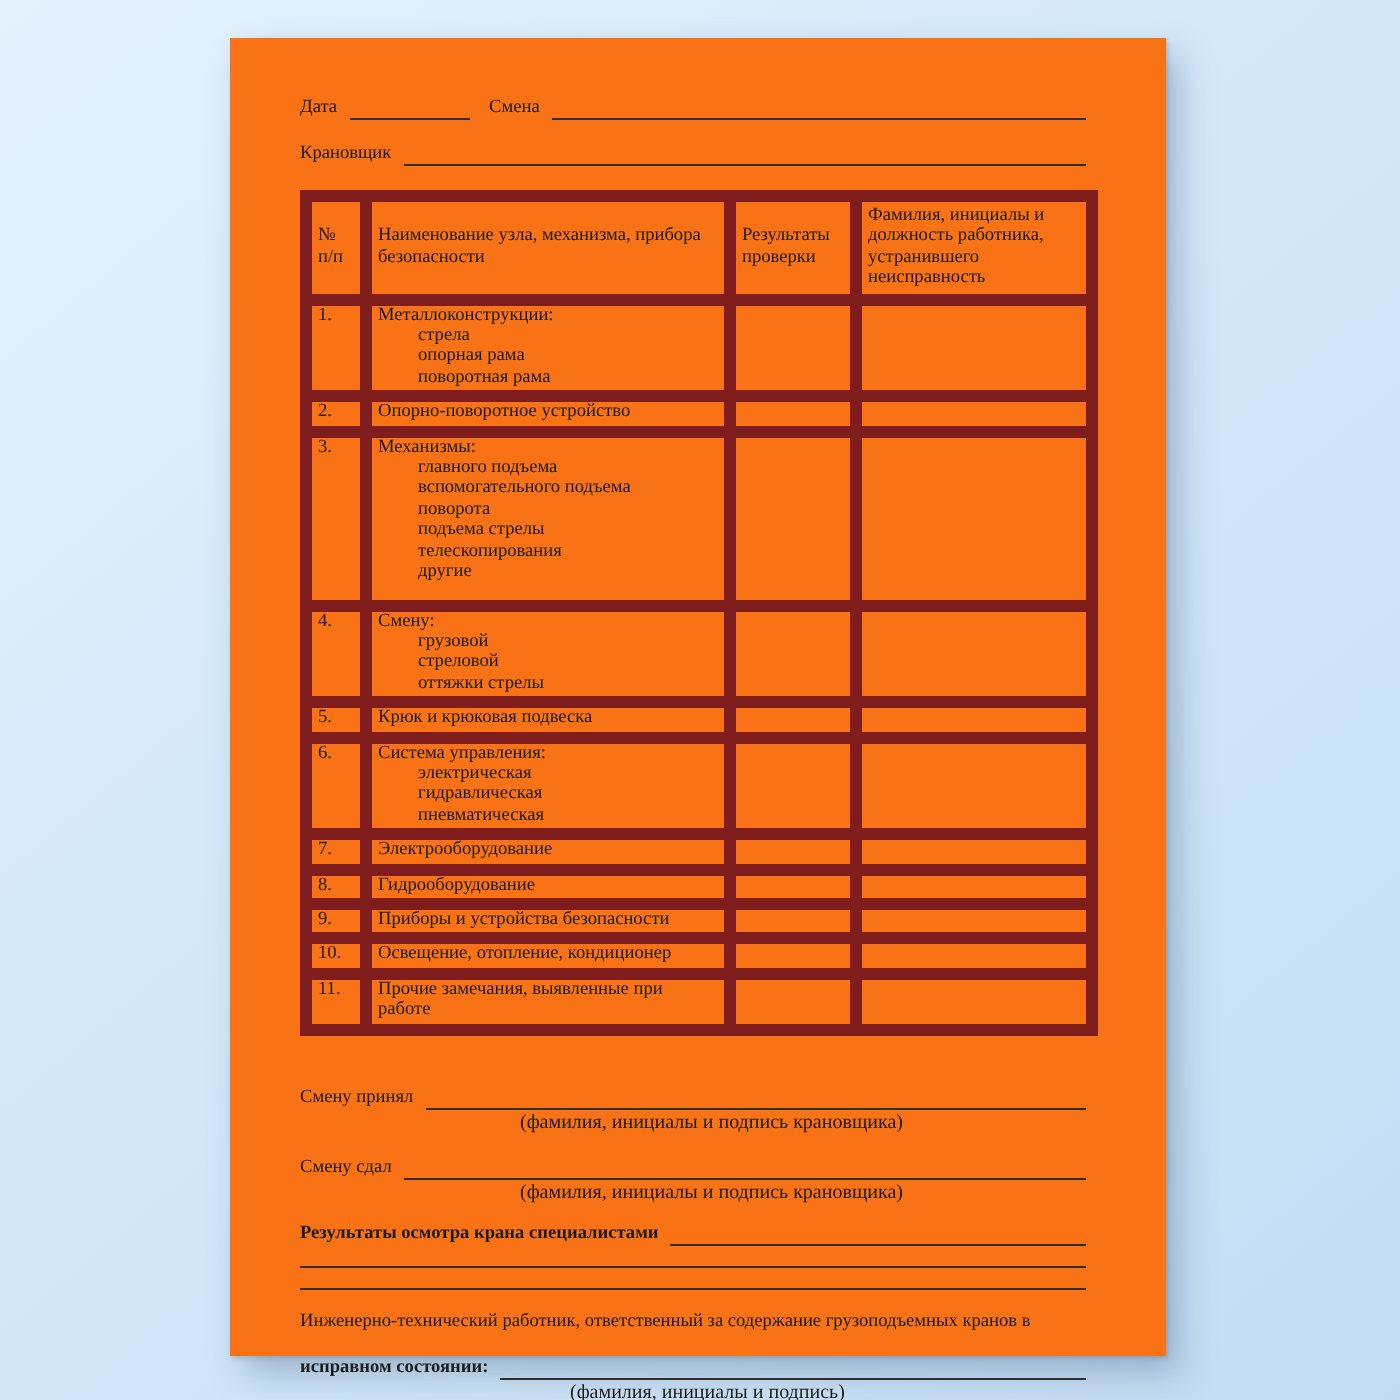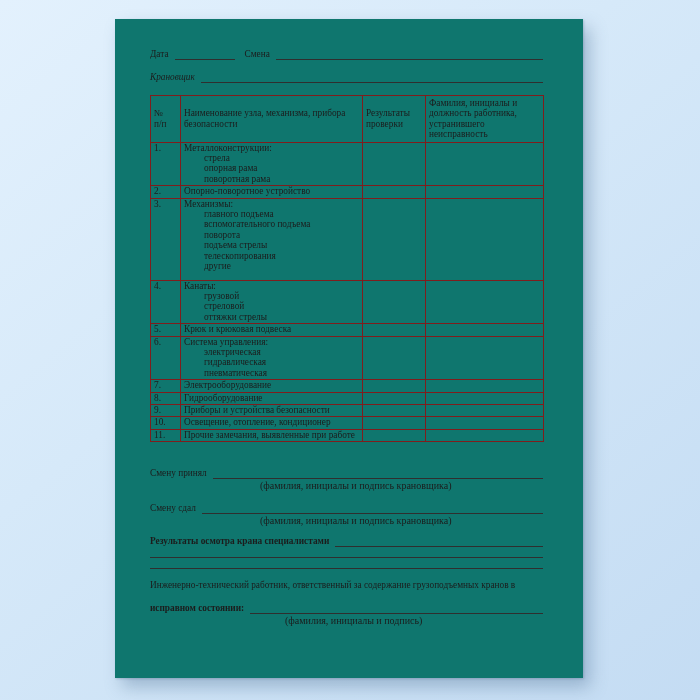--- a/index.html
+++ b/index.html
@@ -5,38 +5,38 @@
   * { margin:0; padding:0; box-sizing:border-box; }
   html,body { width:700px; height:700px; overflow:hidden; }
   body {
     position:relative;
     background:linear-gradient(140deg,#e3f1fd 0%,#d6e9f9 40%,#c4dcf3 100%);
     font-family:"Liberation Serif","DejaVu Serif",serif;
     color:#1c1c1c;
   }
   .paper {
     position:absolute; left:115px; top:19px; width:468px; height:659px;
-    background:#0f766e;
+    background:#f97316;
     box-shadow:1px 1px 2px rgba(60,90,120,.25), 7px 9px 16px rgba(96,128,162,.45);
     padding:30px 40px 0 35px;
     font-size:9.3px; line-height:11px;
   }
   .fieldrow { display:flex; align-items:flex-end; height:11px; }
   .lbl { white-space:nowrap; padding-right:6px; }
   .fill { flex:1 1 auto; border-bottom:1px solid #2f2f2f; height:10px; }
   .fill-short { flex:0 0 60px; border-bottom:1px solid #2f2f2f; height:10px; }
   .after-gap { margin-left:10px; }
-  .row-operator { margin-top:12px;font-style:italic; }
+  .row-operator { margin-top:12px; }
   .results-title { margin-top:14px; height:11px; }
 
   table.insp {
     width:393px; margin-top:12px; border-collapse:collapse;
     font-size:9.3px; line-height:10.4px; table-layout:fixed;
   }
-  table.insp th, table.insp td { border:1px solid #7f1d1d; text-align:left; }
+  table.insp th, table.insp td { border:6px solid #7f1d1d; text-align:left; }
   table.insp thead th { font-weight:normal; vertical-align:middle; padding:2px 3px; }
   table.insp tbody td { vertical-align:top; padding:0 3px 1px 3px; }
   .sub { padding-left:20px; }
   .blankline { height:7px; }
 
   .shift-row { margin-top:26px; }
   .shift-row2 { margin-top:12px;text-align:right; }
   .caption { font-size:10px; line-height:10px; margin-top:2px; }
   .cap-shift { margin-left:110px; }
   .cap-eng { margin-left:135px; }
@@ -113,21 +113,21 @@
             <div class="sub">телескопирования</div>
             <div class="sub">другие</div>
             <div class="blankline"></div>
           </td>
           <td></td>
           <td></td>
         </tr>
         <tr>
           <td>4.</td>
           <td>
-            <div>Канаты:</div>
+            <div>Смену:</div>
             <div class="sub">грузовой</div>
             <div class="sub">стреловой</div>
             <div class="sub">оттяжки стрелы</div>
           </td>
           <td></td>
           <td></td>
         </tr>
         <tr>
           <td>5.</td>
           <td>

